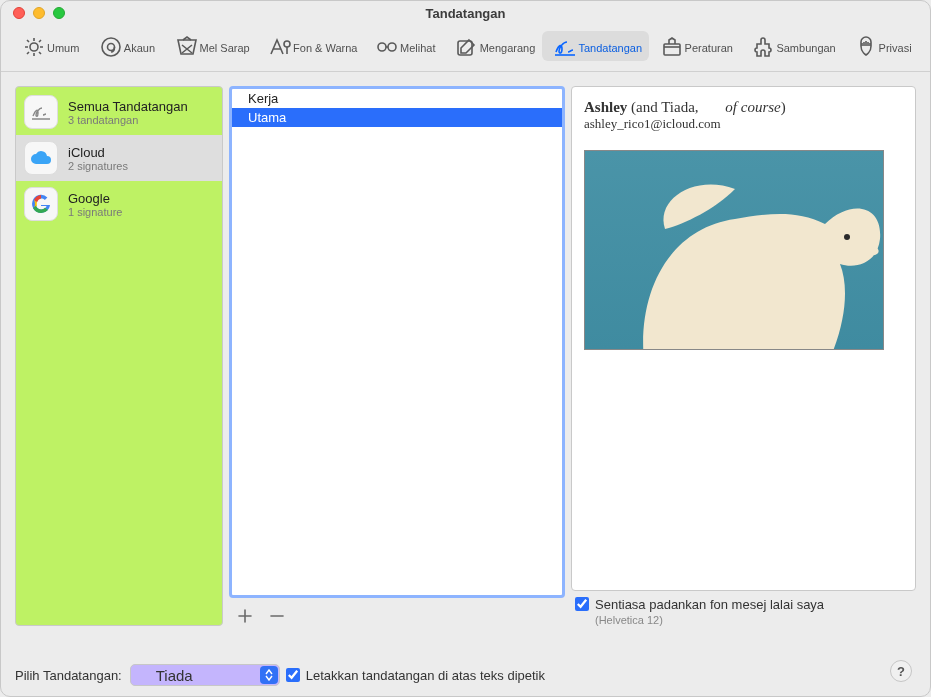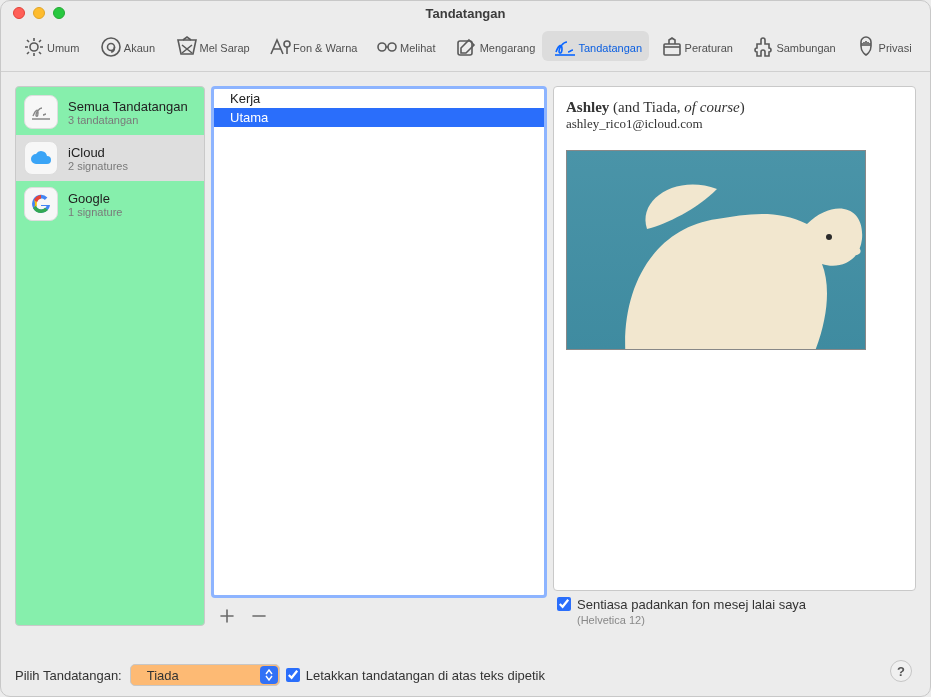--- a/index.html
+++ b/index.html
@@ -63,22 +63,22 @@
 
   .content {
     flex:1; display:flex; flex-direction:column;
     padding: 14px 14px 10px 14px;
     overflow:hidden;
   }
   .threepane {
     flex:1; display:flex; gap:6px; overflow:hidden;
   }
   .col1 {
-    width: 190px;
-    background:#86efac;
+    width: 208px;
+    background:#bef264;
     border:1px solid #c9c9c9;
     border-radius:4px;
     overflow:auto;
     padding-top:2px;
   }
   .acct {
     display:flex; gap:10px; align-items:center;
     padding:6px 8px;
   }
   .acct.sel { background:#dedede; }
@@ -111,21 +111,21 @@
   .col3 {
     flex:1; background:#fff;
     border:1px solid #c9c9c9;
     border-radius:4px;
     padding:12px;
     overflow:auto;
     font-family: Georgia, "Times New Roman", serif;
   }
   .sigprev-name { font-size:15px; }
   .sigprev-name .bold { font-weight:700; }
-  .sigprev-name .it { font-style:italic; }
+  .sigprev-name .it { font-style:italic;margin-left:23px; }
   .sigprev-email { font-size:13px; font-family: Georgia, serif; }
   .sigprev-img {
     margin-top:18px;
     width:300px; height:200px;
     border:1px solid #888;
     background: linear-gradient(180deg,#4a94a8 0%, #3f8ba0 100%);
     position:relative; overflow:hidden;
   }
   
   .dog {
@@ -148,24 +148,24 @@
     gap:6px;
     position:relative;
   }
   .row-select {
     display:flex; align-items:center; gap:8px;
   }
   .sel-label { font-size:13px; color:#333; }
   .mac-select {
     width:150px; height:22px;
     border:1px solid #c7c7c7; border-radius:5px;
-    background:#fdba74;
+    background:#c4b5fd;
     display:flex; align-items:center;
-    padding-left:16px;
-    font-size:13px;
+    padding-left:25px;
+    font-size:15px;
     position:relative;
   }
   .mac-select .arrows {
     position:absolute; right:1px; top:1px; bottom:1px; width:18px;
     background:#3271f6; border-radius:4px;
     display:flex; flex-direction:column; align-items:center; justify-content:center;
   }
   .mac-select .arrows svg { width:8px; height:6px; }
   .help {
     position:absolute; right:18px; bottom:14px;

